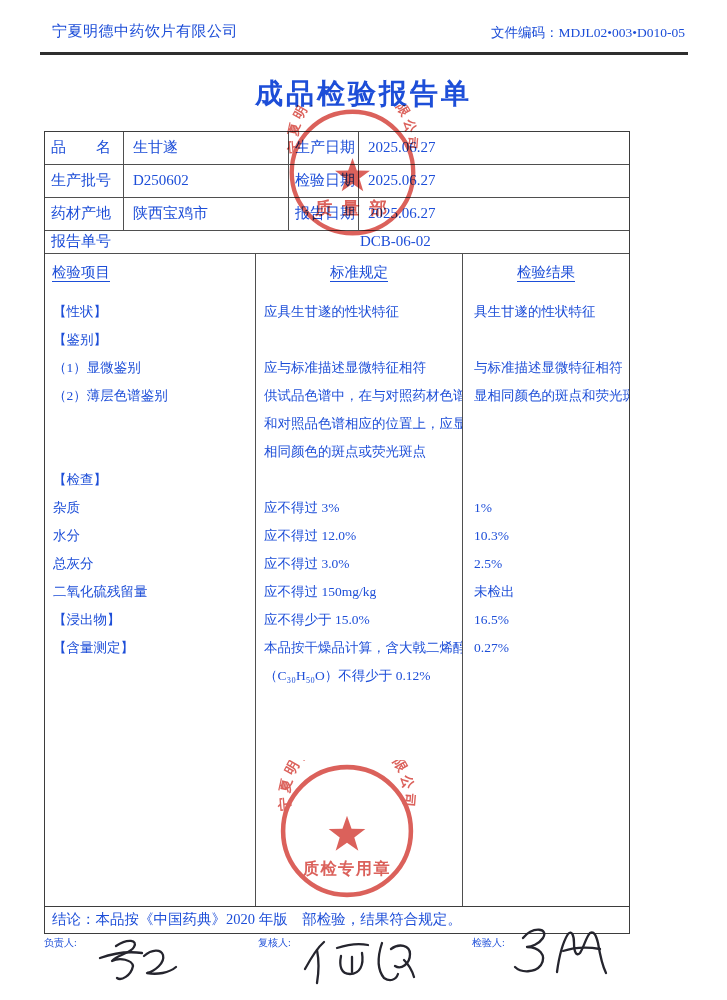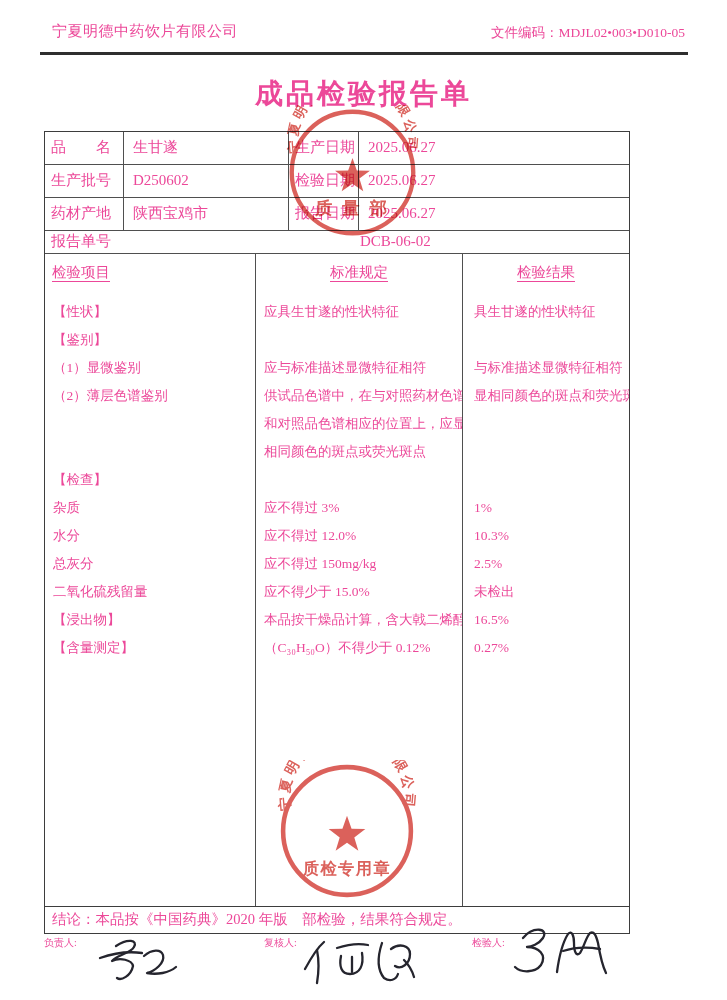--- a/index.html
+++ b/index.html
@@ -1,18 +1,18 @@
 <!DOCTYPE html>
 <html><head>
 <meta charset="utf-8">
 <style>
   html,body{margin:0;padding:0;background:#9a9a9a;}
   .sheet{
     position:relative;width:727px;height:1000px;margin:0 auto;background:#ffffff;
-    font-family:"Liberation Serif","DejaVu Serif",serif;color:#ec4899;overflow:hidden;
+    font-family:"Liberation Serif","DejaVu Serif",serif;color:#1d4ed8;overflow:hidden;
   }
   
   .hdr-company{position:absolute;left:52px;top:22px;font-size:15px;letter-spacing:.5px;white-space:nowrap;}
   .hdr-code{position:absolute;right:42px;top:24px;font-size:13.5px;white-space:nowrap;}
   .hdr-rule{position:absolute;left:40px;top:52px;width:648px;height:2.5px;background:#2e2e2e;}
   .title{position:absolute;left:0;top:75px;width:100%;text-align:center;
          font-size:28px;font-weight:bold;letter-spacing:3px;}
   
   .doc-table{position:absolute;left:44px;top:131px;width:586px;height:803px;
              border:1.4px solid #3d3d3d;box-sizing:border-box;font-size:15px;background:transparent;}
@@ -31,21 +31,21 @@
   .mhead{margin-top:9px;text-align:center;font-size:14.5px;}
   .mhead span{text-decoration:underline;text-underline-offset:4px;}
   .mcol.c1 .mhead{text-align:left;padding-left:7px;}
   .lines{margin-top:16px;}
   .lines .line{height:28px;line-height:28px;font-size:13.5px;white-space:nowrap;padding-left:8px;overflow:hidden;}
   .mcol.c3 .lines .line{padding-left:11px;}
   .crow{height:26px;line-height:24px;border-top:1.6px solid #3d3d3d;font-size:14.5px;
         padding-left:7px;box-sizing:border-box;white-space:nowrap;}
   
   .signer{position:absolute;top:936px;font-size:10px;white-space:nowrap;}
-  .signer.s1{left:44px;} .signer.s2{left:264px;} .signer.s3{left:472px;}
+  .signer.s1{left:44px;} .signer.s2{left:258px;} .signer.s3{left:472px;}
   
   .stamp{position:absolute;mix-blend-mode:multiply;opacity:.85;}
   .stamp-top{left:285px;top:105px;}
   .stamp-bottom{left:276px;top:760px;}
   .stamp text{fill:#d5453e;font-family:"Liberation Serif","DejaVu Serif",serif;font-weight:600;}
   .stamp circle{stroke:#d5453e;fill:none;}
   .stamp polygon{fill:#d5453e;}
   
   .sig{position:absolute;}
   .sig path{stroke:#25252e;stroke-width:2.3;fill:none;stroke-linecap:round;stroke-linejoin:round;}
@@ -114,20 +114,21 @@
         <div class="lines">
             <div class="line">应具生甘遂的性状特征</div>
             <div class="line"></div>
             <div class="line">应与标准描述显微特征相符</div>
             <div class="line">供试品色谱中，在与对照药材色谱</div>
             <div class="line">和对照品色谱相应的位置上，应显</div>
             <div class="line">相同颜色的斑点或荧光斑点</div>
             <div class="line"></div>
             <div class="line">应不得过 3%</div>
             <div class="line">应不得过 12.0%</div>
+            <div class="line">应不得过 3.0%</div>
             <div class="line">应不得过 150mg/kg</div>
             <div class="line">应不得少于 15.0%</div>
             <div class="line">本品按干燥品计算，含大戟二烯醇</div>
             <div class="line">（C₃₀H₅₀O）不得少于 0.12%</div>
           </div>
       </div>
       <div class="mcol c3">
         <div class="mhead"><span>检验结果</span></div>
         <div class="lines">
             <div class="line">具生甘遂的性状特征</div>

